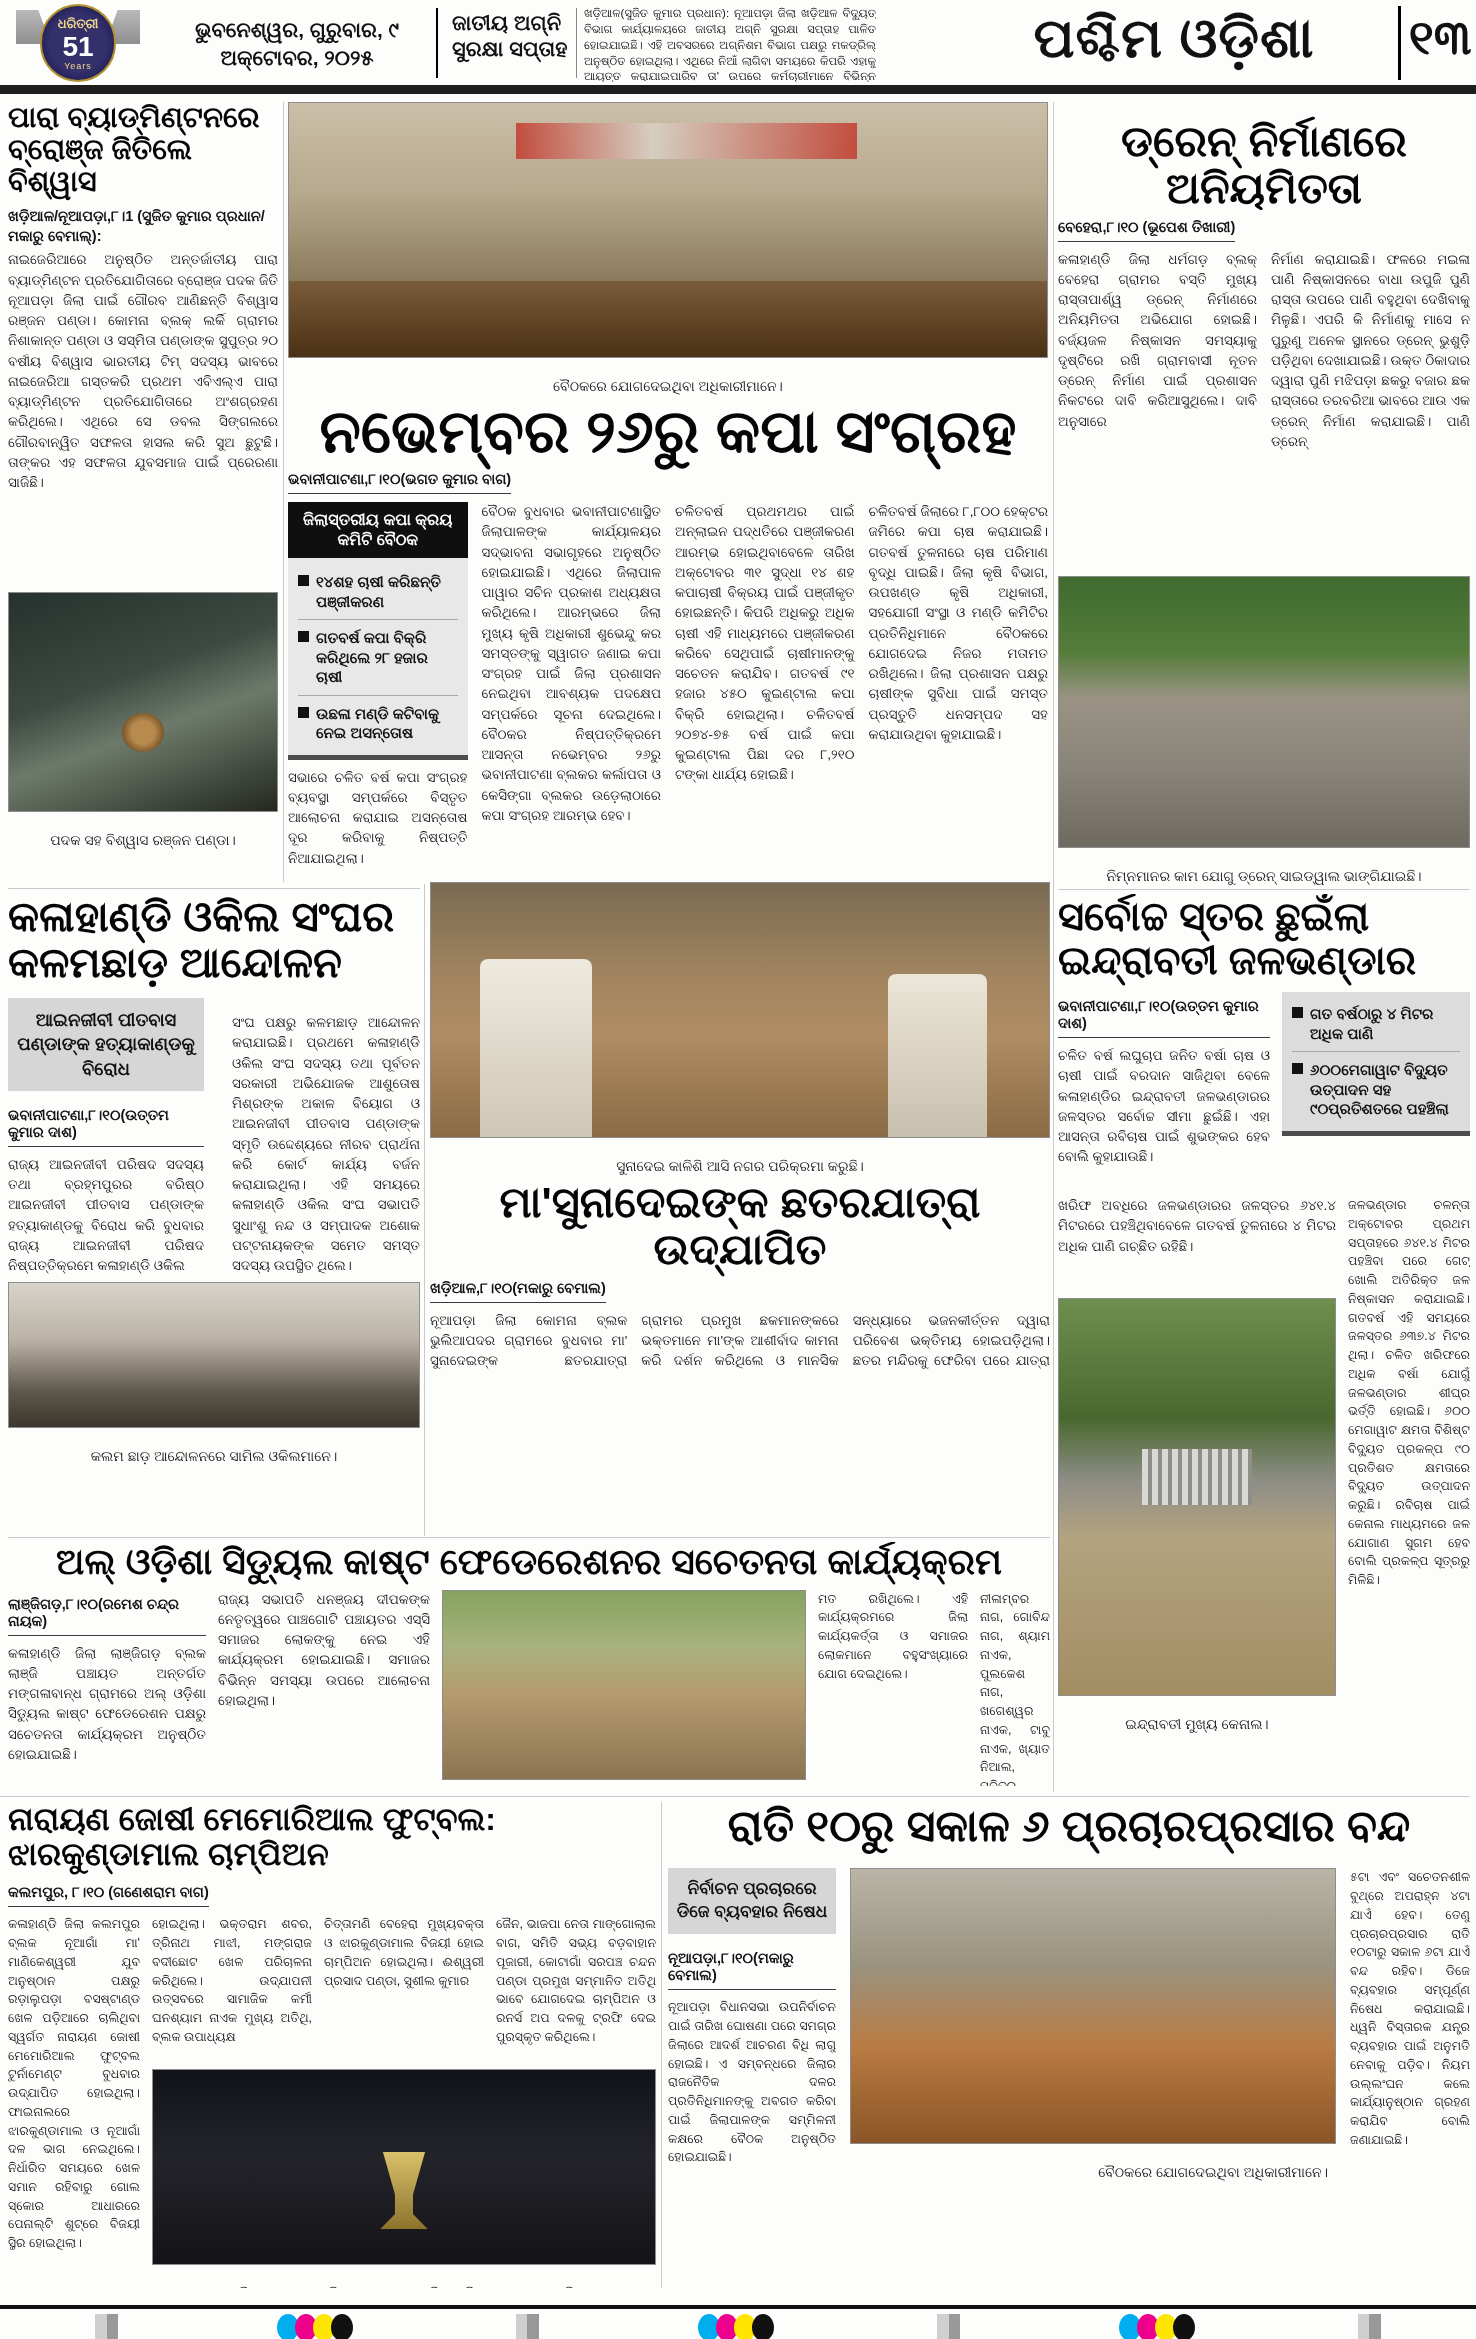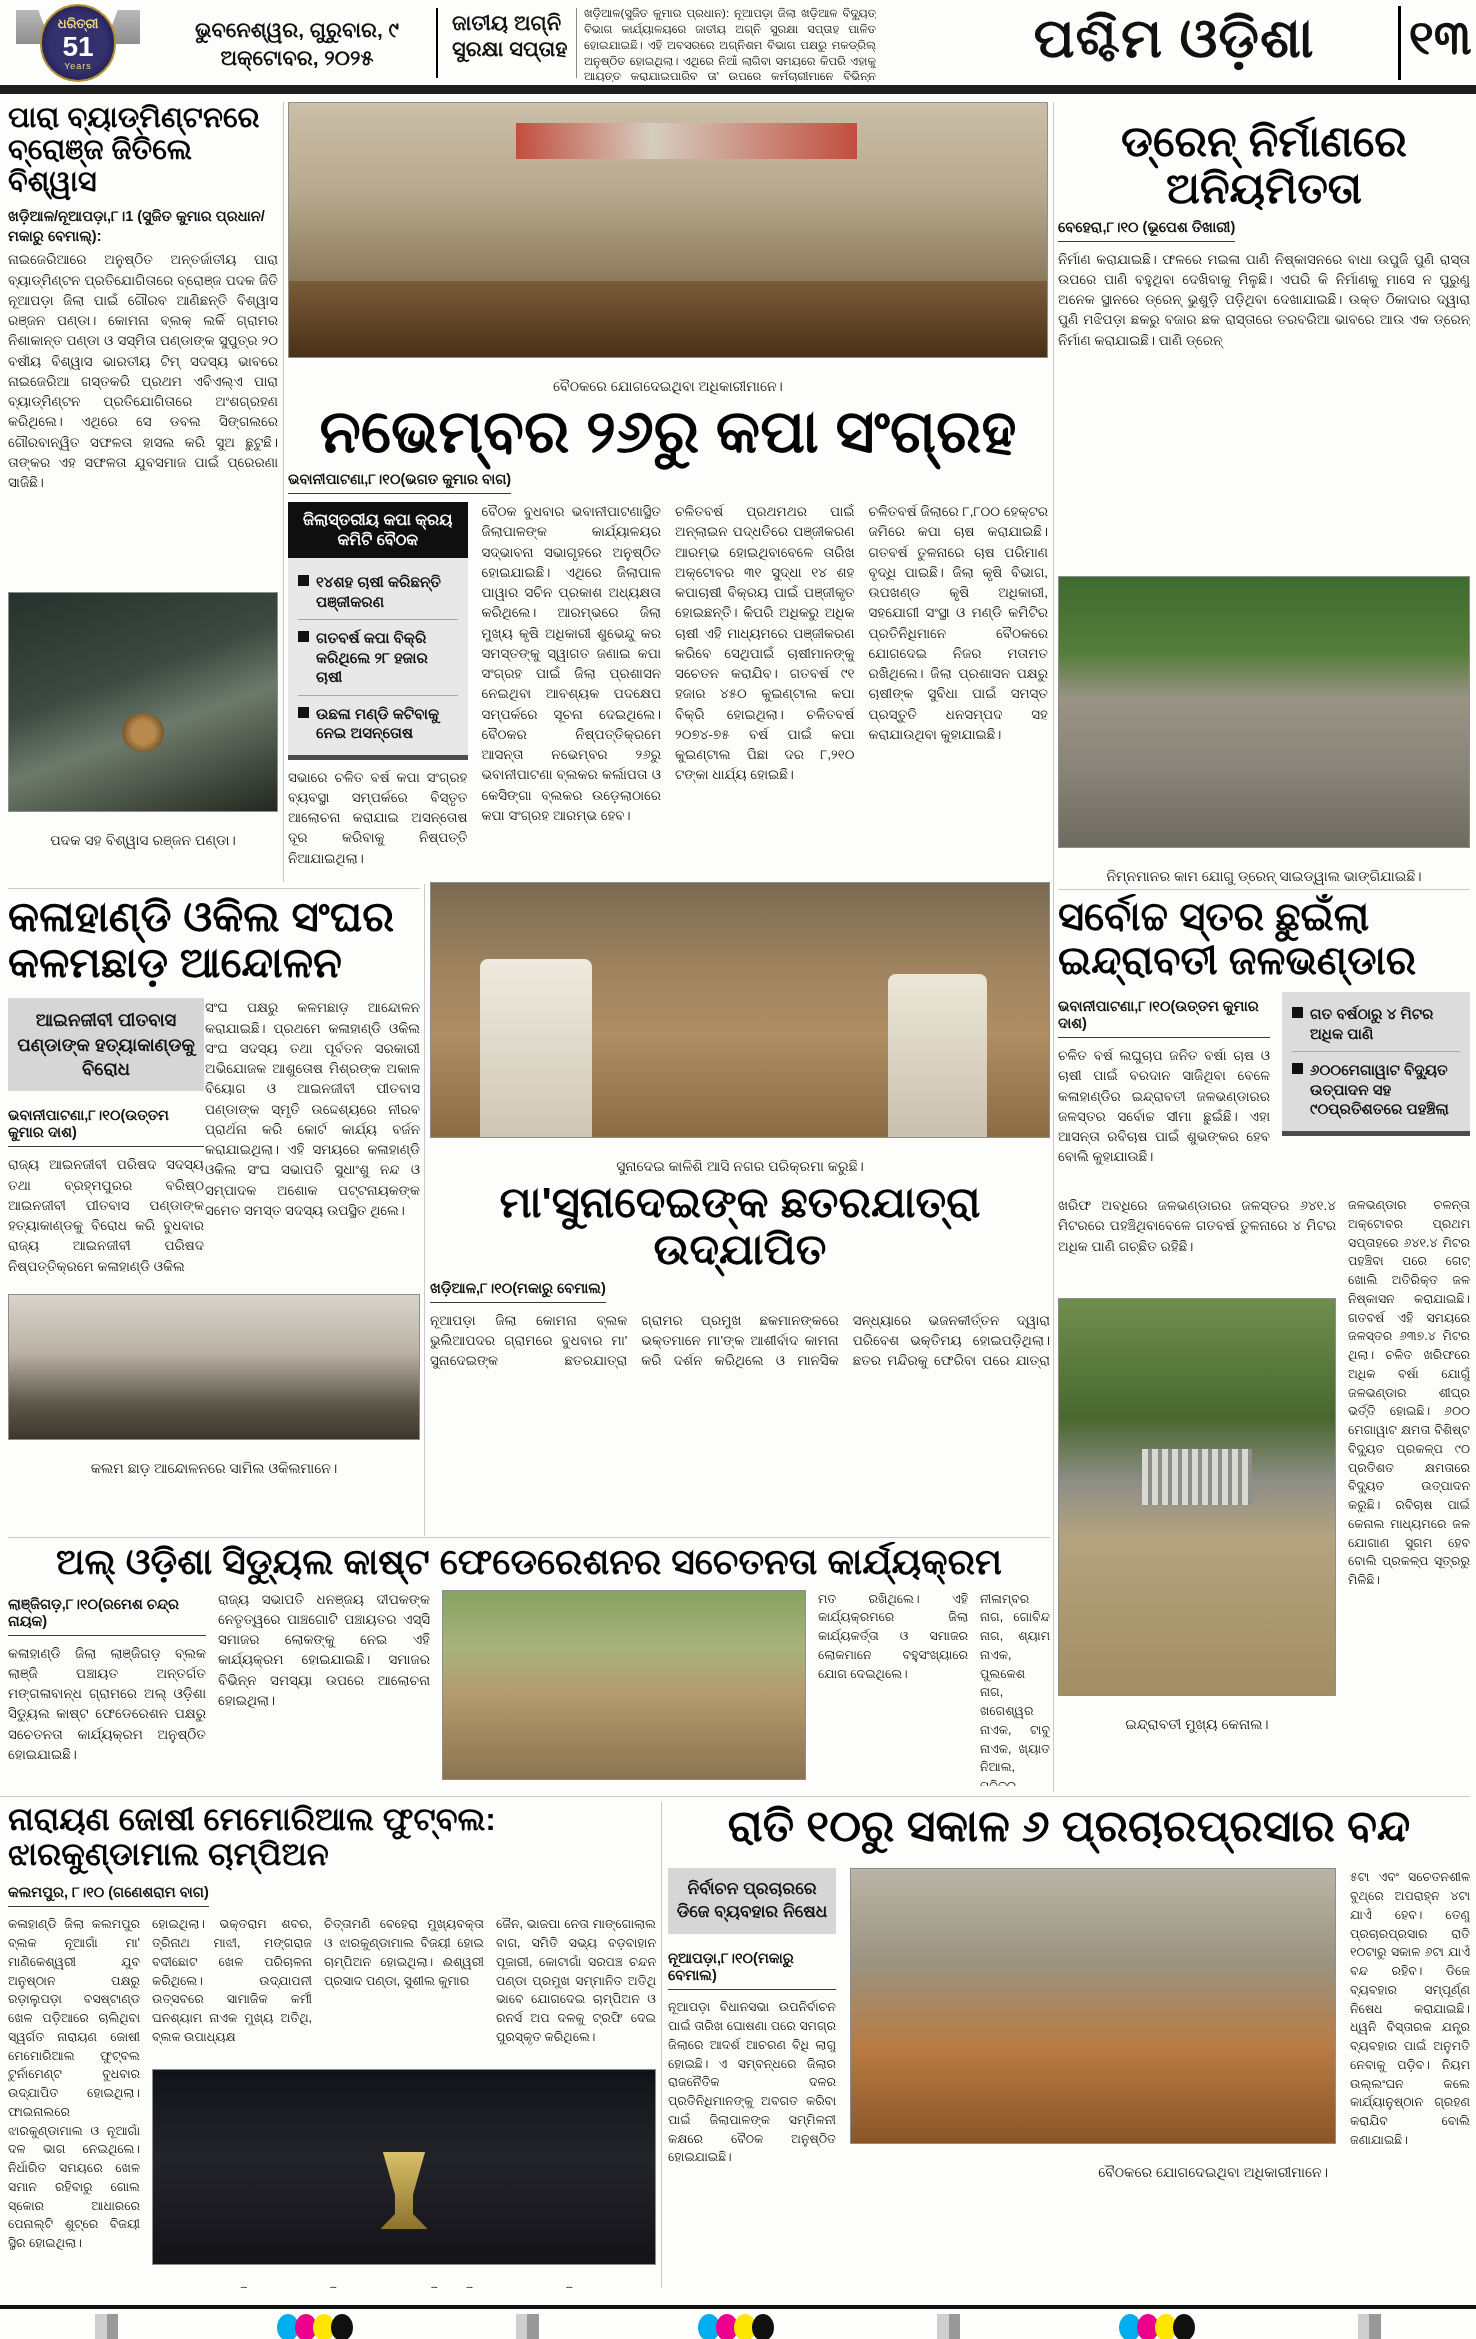--- a/index.html
+++ b/index.html
@@ -168,29 +168,30 @@
       <div class="btxt">ବୈଠକ ବୁଧବାର ଭବାନୀପାଟଣାସ୍ଥିତ ଜିଲାପାଳଙ୍କ କାର୍ଯ୍ୟାଳୟର ସଦ୍ଭାବନା ସଭାଗୃହରେ ଅନୁଷ୍ଠିତ ହୋଇଯାଇଛି। ଏଥିରେ ଜିଲାପାଳ ପାୱାର ସଚିନ ପ୍ରକାଶ ଅଧ୍ୟକ୍ଷତା କରିଥିଲେ। ଆରମ୍ଭରେ ଜିଲା ମୁଖ୍ୟ କୃଷି ଅଧିକାରୀ ଶୁଭେନ୍ଦୁ କର ସମସ୍ତଙ୍କୁ ସ୍ୱାଗତ ଜଣାଇ କପା ସଂଗ୍ରହ ପାଇଁ ଜିଲା ପ୍ରଶାସନ ନେଇଥିବା ଆବଶ୍ୟକ ପଦକ୍ଷେପ ସମ୍ପର୍କରେ ସୂଚନା ଦେଇଥିଲେ। ବୈଠକର ନିଷ୍ପତ୍ତିକ୍ରମେ ଆସନ୍ତା ନଭେମ୍ବର ୨୬ରୁ ଭବାନୀପାଟଣା ବ୍ଲକର କର୍ଲାପତା ଓ କେସିଙ୍ଗା ବ୍ଲକର ଉଡ଼େଲାଠାରେ କପା ସଂଗ୍ରହ ଆରମ୍ଭ ହେବ।</div>
       <div class="btxt">ଚଳିତବର୍ଷ ପ୍ରଥମଥର ପାଇଁ ଅନ୍‌ଲାଇନ ପଦ୍ଧତିରେ ପଞ୍ଜୀକରଣ ଆରମ୍ଭ ହୋଇଥିବାବେଳେ ତାରିଖ ଅକ୍ଟୋବର ୩୧ ସୁଦ୍ଧା ୧୪ ଶହ କପାଚାଷୀ ବିକ୍ରୟ ପାଇଁ ପଞ୍ଜୀକୃତ ହୋଇଛନ୍ତି। କିପରି ଅଧିକରୁ ଅଧିକ ଚାଷୀ ଏହି ମାଧ୍ୟମରେ ପଞ୍ଜୀକରଣ କରିବେ ସେଥିପାଇଁ ଚାଷୀମାନଙ୍କୁ ସଚେତନ କରାଯିବ। ଗତବର୍ଷ ୯୧ ହଜାର ୪୫୦ କୁଇଣ୍ଟାଲ କପା ବିକ୍ରି ହୋଇଥିଲା। ଚଳିତବର୍ଷ ୨୦୭୪-୭୫ ବର୍ଷ ପାଇଁ କପା କୁଇଣ୍ଟାଲ ପିଛା ଦର ୮,୨୧୦ ଟଙ୍କା ଧାର୍ଯ୍ୟ ହୋଇଛି।</div>
       <div class="btxt">ଚଳିତବର୍ଷ ଜିଲାରେ ୮,୮୦୦ ହେକ୍ଟର ଜମିରେ କପା ଚାଷ କରାଯାଇଛି। ଗତବର୍ଷ ତୁଳନାରେ ଚାଷ ପରିମାଣ ବୃଦ୍ଧି ପାଇଛି। ଜିଲା କୃଷି ବିଭାଗ, ଉପଖଣ୍ଡ କୃଷି ଅଧିକାରୀ, ସହଯୋଗୀ ସଂସ୍ଥା ଓ ମଣ୍ଡି କମିଟିର ପ୍ରତିନିଧିମାନେ ବୈଠକରେ ଯୋଗଦେଇ ନିଜର ମତାମତ ରଖିଥିଲେ। ଜିଲା ପ୍ରଶାସନ ପକ୍ଷରୁ ଚାଷୀଙ୍କ ସୁବିଧା ପାଇଁ ସମସ୍ତ ପ୍ରସ୍ତୁତି ଧନସମ୍ପଦ ସହ କରାଯାଉଥିବା କୁହାଯାଇଛି।</div>
     </div>
   </div>
 
   <div class="abs" style="left:1058px;top:102px;width:412px;height:786px;overflow:hidden;">
     <div class="headline" style="font-size:43px;text-align:center;margin-top:16px;">ଡ୍ରେନ୍ ନିର୍ମାଣରେ ଅନିୟମିତତା</div>
     <div class="byline">ବେହେରା,୮।୧୦ (ଭୂପେଶ ତିଖାରୀ)</div>
     <div class="cols" style="height:318px;">
+      <div class="btxt">କଳାହାଣ୍ଡି ଜିଲା ଧର୍ମଗଡ଼ ବ୍ଲକ୍ ବେହେରା ଗ୍ରାମର ବସ୍ତି ମୁଖ୍ୟ ରାସ୍ତାପାର୍ଶ୍ୱ ଡ୍ରେନ୍ ନିର୍ମାଣରେ ଅନିୟମିତତା ଅଭିଯୋଗ ହୋଇଛି। ବର୍ଜ୍ୟଜଳ ନିଷ୍କାସନ ସମସ୍ୟାକୁ ଦୃଷ୍ଟିରେ ରଖି ଗ୍ରାମବାସୀ ନୂତନ ଡ୍ରେନ୍ ନିର୍ମାଣ ପାଇଁ ପ୍ରଶାସନ ନିକଟରେ ଦାବି କରିଆସୁଥିଲେ। ଦାବି ଅନୁସାରେ</div>
       <div class="btxt">ନିର୍ମାଣ କରାଯାଇଛି। ଫଳରେ ମଇଳା ପାଣି ନିଷ୍କାସନରେ ବାଧା ଉପୁଜି ପୁଣି ରାସ୍ତା ଉପରେ ପାଣି ବହୁଥିବା ଦେଖିବାକୁ ମିଳୁଛି। ଏପରି କି ନିର୍ମାଣକୁ ମାସେ ନ ପୁରୁଣୁ ଅନେକ ସ୍ଥାନରେ ଡ୍ରେନ୍ ଭୁଶୁଡ଼ି ପଡ଼ିଥିବା ଦେଖାଯାଇଛି। ଉକ୍ତ ଠିକାଦାର ଦ୍ୱାରା ପୁଣି ମଝିପଡ଼ା ଛକରୁ ବଜାର ଛକ ରାସ୍ତାରେ ତରବରିଆ ଭାବରେ ଆଉ ଏକ ଡ୍ରେନ୍ ନିର୍ମାଣ କରାଯାଇଛି। ପାଣି ଡ୍ରେନ୍</div>
     </div>
     <div class="photo ph-drain" style="height:272px;margin-top:8px;"></div>
     <div class="caption">ନିମ୍ନମାନର କାମ ଯୋଗୁ ଡ୍ରେନ୍ ସାଇଡ୍‌ୱାଲ ଭାଙ୍ଗିଯାଇଛି।</div>
   </div>
 
   <div class="abs" style="left:8px;top:894px;width:412px;height:644px;overflow:hidden;">
     <div class="headline" style="font-size:42px;">କଳାହାଣ୍ଡି ଓକିଲ ସଂଘର କଳମଛାଡ଼ ଆନ୍ଦୋଳନ</div>
-    <div style="display:flex;gap:1px;margin-top:12px;height:290px;overflow:hidden;">
+    <div style="display:flex;gap:28px;margin-top:0;height:290px;overflow:hidden;align-items:flex-end;">
       <div style="width:196px;flex:0 0 auto;">
         <div class="graybox">ଆଇନଜୀବୀ ପୀତବାସ ପଣ୍ଡାଙ୍କ ହତ୍ୟାକାଣ୍ଡକୁ ବିରୋଧ</div>
         <div style="margin-top:10px;"><span class="byline">ଭବାନୀପାଟଣା,୮।୧୦(ଉତ୍ତମ କୁମାର ଦାଶ)</span></div>
         <div class="btxt">ରାଜ୍ୟ ଆଇନଜୀବୀ ପରିଷଦ ସଦସ୍ୟ ତଥା ବ୍ରହ୍ମପୁରର ବରିଷ୍ଠ ଆଇନଜୀବୀ ପୀତବାସ ପଣ୍ଡାଙ୍କ ହତ୍ୟାକାଣ୍ଡକୁ ବିରୋଧ କରି ବୁଧବାର ରାଜ୍ୟ ଆଇନଜୀବୀ ପରିଷଦ ନିଷ୍ପତ୍ତିକ୍ରମେ କଳାହାଣ୍ଡି ଓକିଲ</div>
       </div>
       <div class="btxt" style="flex:1;">ସଂଘ ପକ୍ଷରୁ କଳମଛାଡ଼ ଆନ୍ଦୋଳନ କରାଯାଇଛି। ପ୍ରଥମେ କଳାହାଣ୍ଡି ଓକିଲ ସଂଘ ସଦସ୍ୟ ତଥା ପୂର୍ବତନ ସରକାରୀ ଅଭିଯୋଜକ ଆଶୁତୋଷ ମିଶ୍ରଙ୍କ ଅକାଳ ବିୟୋଗ ଓ ଆଇନଜୀବୀ ପୀତବାସ ପଣ୍ଡାଙ୍କ ସ୍ମୃତି ଉଦ୍ଦେଶ୍ୟରେ ନୀରବ ପ୍ରାର୍ଥନା କରି କୋର୍ଟ କାର୍ଯ୍ୟ ବର୍ଜନ କରାଯାଇଥିଲା। ଏହି ସମୟରେ କଳାହାଣ୍ଡି ଓକିଲ ସଂଘ ସଭାପତି ସୁଧାଂଶୁ ନନ୍ଦ ଓ ସମ୍ପାଦକ ଅଶୋକ ପଟ୍ଟନାୟକଙ୍କ ସମେତ ସମସ୍ତ ସଦସ୍ୟ ଉପସ୍ଥିତ ଥିଲେ।</div>
     </div>
     <div class="photo ph-lawyers" style="height:146px;margin-top:6px;"></div>
     <div class="caption">କଲମ ଛାଡ଼ ଆନ୍ଦୋଳନରେ ସାମିଲ ଓକିଲମାନେ।</div>
   </div>

